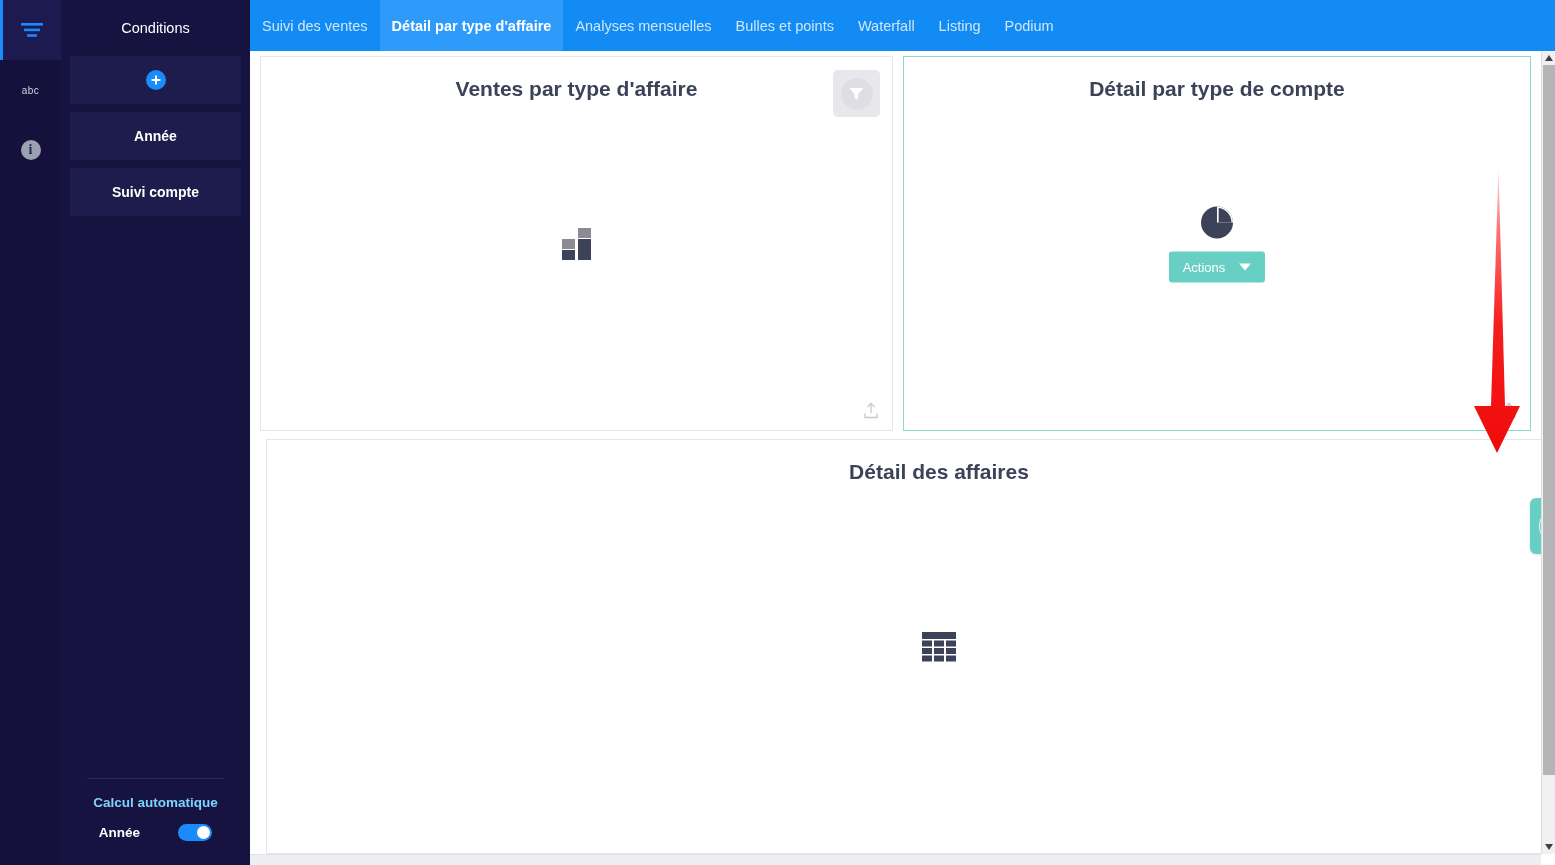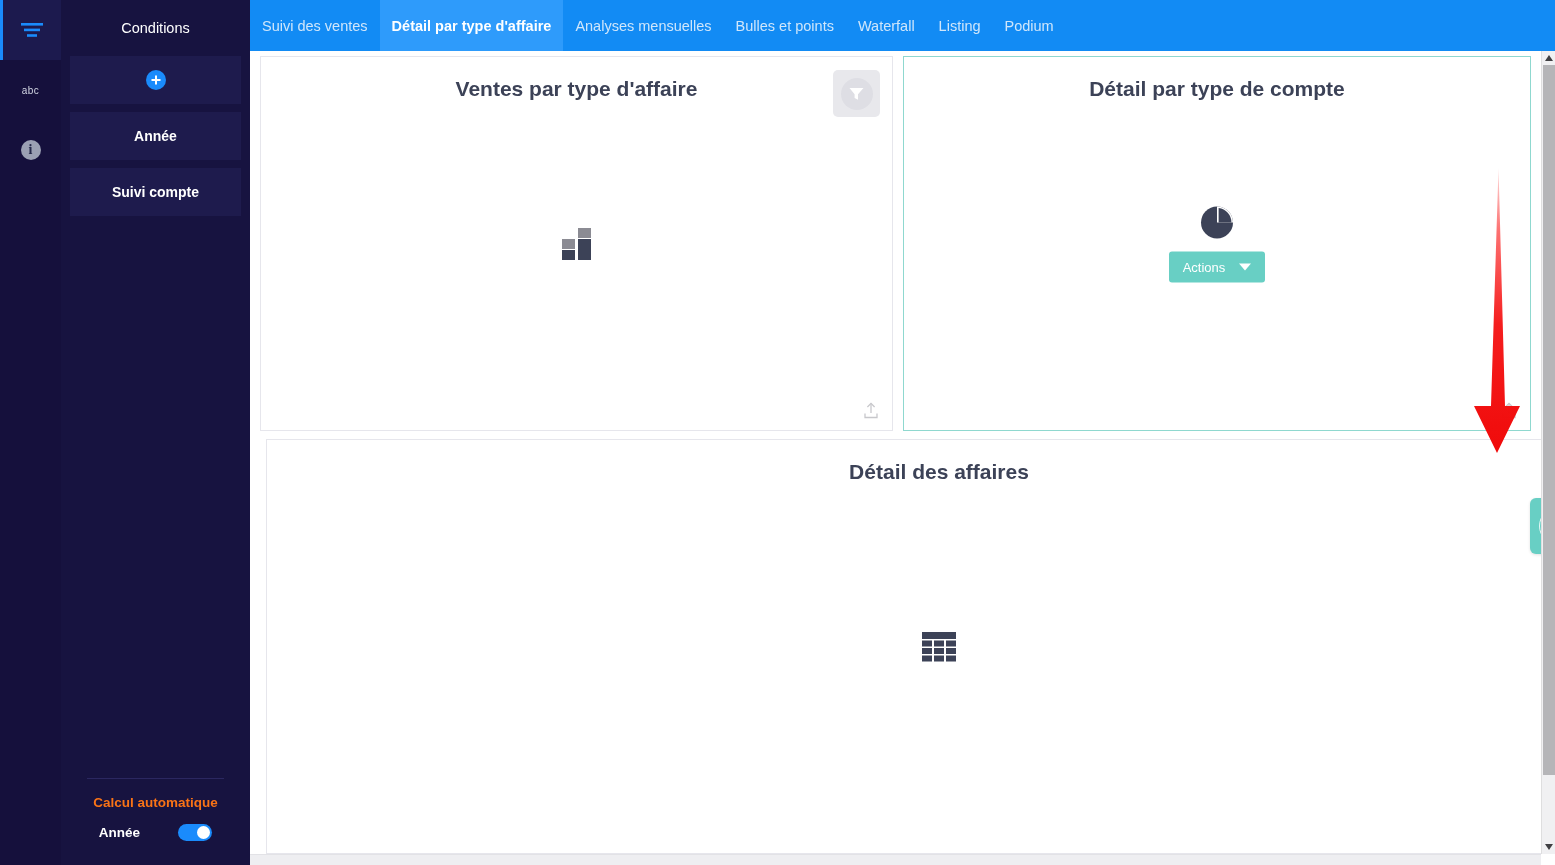--- a/index.html
+++ b/index.html
@@ -73,21 +73,21 @@
     font-weight: bold;
   }
   .sidebar-foot {
     margin-top: auto;
     padding: 0 16px 24px 16px;
   }
   .foot-sep {
     height: 1px; background: #2b2760; margin: 0 10px 16px 10px;
   }
   .foot-title {
-    text-align: center; color: #f97316;
+    text-align: center; color: #7dd3fc;
     font-weight: bold; font-size: 13.5px;
     margin-bottom: 14px;
   }
   .foot-toggle-row {
     display: flex; align-items: center; justify-content: center;
     gap: 38px;
   }
   .foot-toggle-label {
     color: #ffffff; font-weight: bold; font-size: 13.5px;
   }

